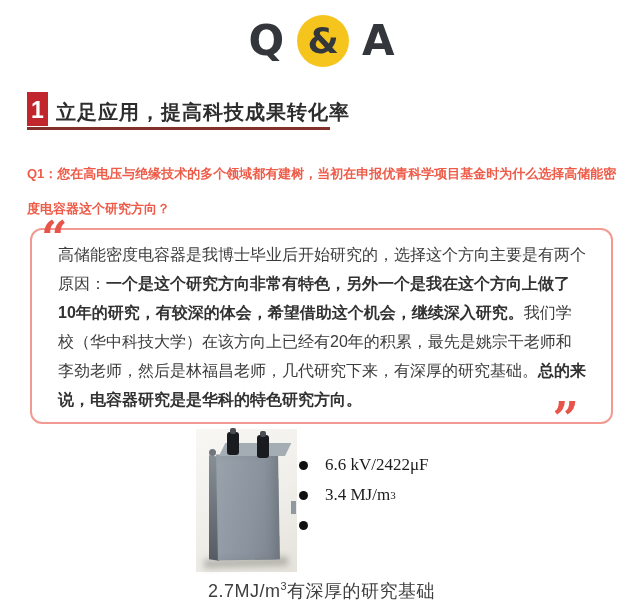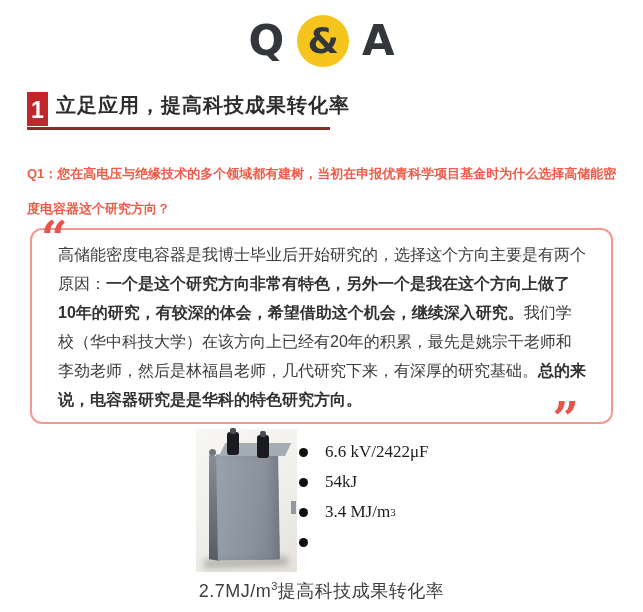--- a/index.html
+++ b/index.html
@@ -15,21 +15,21 @@
   .logo-circle { width:52px; height:52px; border-radius:50%; background:#f6c51d;
                  display:flex; align-items:center; justify-content:center; }
   .logo-amp { font-size:36px; font-weight:800; color:#33373b; line-height:1;
               font-family:"DejaVu Sans", sans-serif; }
 
   
   .section-header { position:absolute; left:27px; top:92px; display:flex; align-items:flex-end; }
   .badge { display:block; width:21px; height:34px; background:#c0262b; color:#ffffff;
            font-size:23px; font-weight:bold; text-align:center; line-height:36px; }
   .section-title { margin-left:8px; font-size:20px; font-weight:bold; color:#2d2d2d;
-                   letter-spacing:1px; line-height:1.2; padding-bottom:9px; }
+                   letter-spacing:1px; line-height:1.2; padding-bottom:2px; }
   .section-underline { position:absolute; left:27px; top:127px; width:303px; height:3px;
                        background:#82302a; }
 
   
   .question { position:absolute; left:27px; top:156px; width:600px;
               font-size:13px; font-weight:bold; color:#ee5c49; line-height:35px; }
 
   
   .quote-box { position:absolute; left:30px; top:228px; width:583px;
                border:2px solid #f29a92; border-radius:12px;
@@ -58,21 +58,21 @@
                border-radius:3px; }
   .terminal::after { content:""; position:absolute; left:3px; top:-4px; width:6px; height:6px;
                      background:#4a4e53; border-radius:2px; }
   .terminal.t1 { left:31px; top:3px; }
   .terminal.t2 { left:61px; top:6px; }
   .knob { position:absolute; left:13px; top:20px; width:7px; height:7px; border-radius:50%;
           background:#70767c; }
   .cap-tab { position:absolute; right:1px; top:72px; width:5px; height:13px; background:#9099a1; }
 
   
-  .specs { position:absolute; left:299px; top:437px; list-style:none; }
+  .specs { position:absolute; left:299px; top:450px; list-style:none; }
   .specs li { display:flex; align-items:center; height:30px;
               font-family:"Liberation Serif", serif; font-size:17px; color:#1c1c1c; }
   .specs .dot { width:9px; height:9px; border-radius:50%; background:#101010;
                 margin-right:17px; flex:0 0 auto; }
   .specs sup, .caption sup { font-size:11px; line-height:1; vertical-align:super; }
 
   
   .caption { position:absolute; left:0; right:0; top:579px; text-align:center;
              font-size:18px; color:#3e3e3e; letter-spacing:0.5px; }
 </style>
@@ -114,29 +114,25 @@
     <div class="cap-tab"></div>
   </div>
 
   <ul class="specs">
       <li>
         <span class="dot"></span>
         <span>6.6 kV/2422μF</span>
       </li>
       <li>
         <span class="dot"></span>
-        <span>54kJ</span>
-      </li>
-      <li>
-        <span class="dot"></span>
         <span>3.4 MJ/m</span>
         <sup>3</sup>
       </li>
       <li>
         <span class="dot"></span>
       </li>
     </ul>
 
   <div class="caption">
-    <span>2.7MJ/m</span><sup>3</sup><span>提高科技成果转化率</span>
+    <span>2.7MJ/m</span><sup>3</sup><span>有深厚的研究基础</span>
   </div>
 
 </div>
 
 </body></html>

